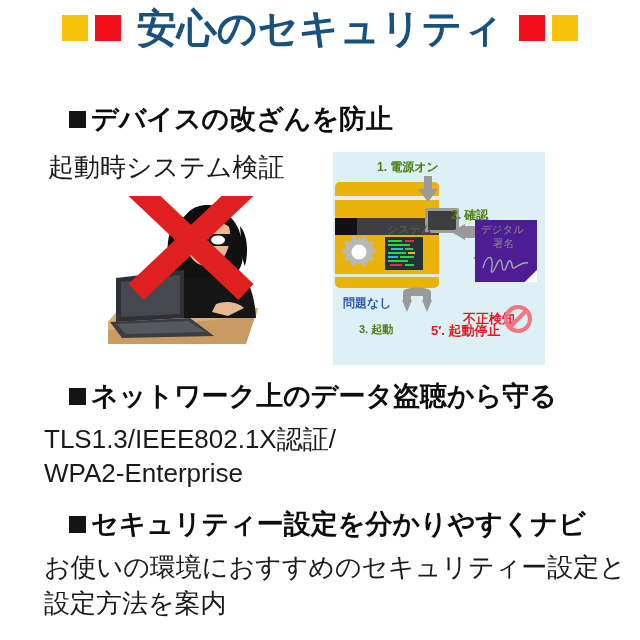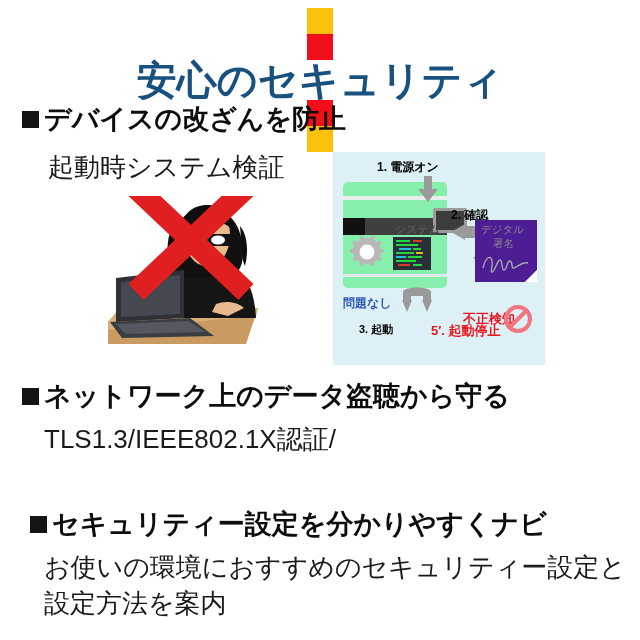--- a/index.html
+++ b/index.html
@@ -7,90 +7,90 @@
     width: 640px; height: 640px;
     background: #ffffff;
     font-family: "Liberation Sans", sans-serif;
     overflow: hidden;
   }
   #page { position: relative; width: 640px; height: 640px; background: #fff; }
 
   
   .header {
     position: absolute; left: 0; top: 8px; width: 640px;
-    display: flex; align-items: center; justify-content: center; gap: 0; flex-direction: column;
+    display: flex; align-items: center; justify-content: center; gap: 0;
   }
   .sq { width: 26px; height: 26px; display: block; }
   .sq-yellow { background: #F9C00C; }
   .sq-red    { background: #F20E1A; }
   .sq-gap { width: 7px; }
   .title-text {
     font-size: 40px; font-weight: bold; color: #18507E;
     letter-spacing: 0px; line-height: 1.0;
     padding: 0 16px; white-space: nowrap;
   }
 
   
   .bullet-head {
     position: absolute;
     font-size: 27px; font-weight: bold; color: #0d0d0d;
     white-space: nowrap; line-height: 1.15;
-    display: flex; align-items: center; gap: 2px;
+    display: flex; align-items: center; gap: 2px; margin-left: 47px;
   }
   .bullet-sq {
     width: 17px; height: 17px; background: #141414; display: inline-block;
     margin-right: 3px; flex: 0 0 auto;
   }
   .body-line {
     position: absolute;
     font-size: 26px; font-weight: normal; color: #1a1a1a;
     white-space: nowrap; line-height: 1.22;
   }
 
   #sec1-head { left: 22px; top: 104px; }
   #sec1-sub  { left: 48px; top: 152px; text-align: center; }
 
   #sec2-head { left: 22px; top: 381px; }
   #sec2-l1   { left: 44px; top: 424px; }
   #sec2-l2   { left: 44px; top: 458px; }
 
-  #sec3-head { left: 30px; top: 509px; }
+  #sec3-head { left: 22px; top: 509px; }
   #sec3-l1   { left: 44px; top: 552px; }
   #sec3-l2   { left: 44px; top: 588px; }
 
   
   #hacker { position: absolute; left: 108px; top: 196px; width: 215px; height: 152px; }
 
   
   #diagram {
     position: absolute; left: 333px; top: 152px;
     width: 212px; height: 213px;
     background: #DCF0F5;
   }
   .dg-label {
     position: absolute; white-space: nowrap;
     font-weight: bold; line-height: 1;
   }
-  .dg-teal  { color: #000000; }
+  .dg-teal  { color: #4d7c0f; }
   .dg-blue  { color: #2E56B4; }
   .dg-red   { color: #E8161F; }
   .dg-gray  { color: #8A8A8A; font-weight: normal; }
 
   #lbl-power   { left: 44px;  top: 9px;  font-size: 12px; }
   #lbl-confirm { left: 118px; top: 57px; font-size: 12px; }
   #lbl-system  { left: 82px;  top: 103px; font-size: 11px; color:#555; }
   #lbl-noprob  { left: 10px;  top: 145px; font-size: 12px; }
   #lbl-detect  { left: 130px; top: 160px; font-size: 13px; }
   #lbl-boot    { left: 26px;  top: 172px; font-size: 11px; }
   #lbl-stop    { left: 98px;  top: 172px; font-size: 13px; }
 
   
   #dev-box {
-    position: absolute; left: 10px; top: 30px; width: 104px; height: 106px;
-    background: #86efac; border-radius: 5px; padding-left: 35px;
+    position: absolute; left: 2px; top: 30px; width: 104px; height: 106px;
+    background: #eab308; border-radius: 5px; padding-left: 35px;
   }
   #dev-bar1 { position:absolute; left:0; top:14px; width:104px; height:4px; background:#E9EDEE; }
   #dev-bar2 { position:absolute; left:0; top:36px; width:104px; height:17px; background:#3F3F3F; }
   #dev-bar2b{ position:absolute; left:0; top:36px; width:22px; height:17px; background:#111; }
   #dev-bar3 { position:absolute; left:0; top:92px; width:104px; height:3px; background:#E2E8EA; }
   #monitor  { position:absolute; left:90px; top:26px; width:34px; height:25px;
               background:#3D3D3D; border:3px solid #9C9C9C; border-radius:2px; }
   #codeblk  { position:absolute; left:50px; top:55px; width:38px; height:33px;
               background:#2A3038; overflow:hidden; }
   #codeblk i { position:absolute; display:block; height:2px; }
@@ -226,20 +226,21 @@
       <circle cx="15" cy="15" r="12" fill="none" stroke="#F2757F" stroke-width="4"></circle>
       <line x1="6.5" y1="23.5" x2="23.5" y2="6.5" stroke="#F2757F" stroke-width="4"></line>
     </svg>
   </div>
 
   <div class="bullet-head" id="sec2-head">
     <span class="bullet-sq"></span>
     <span>ネットワーク上のデータ盗聴から守る</span>
   </div>
   <div class="body-line" id="sec2-l1">TLS1.3/IEEE802.1X認証/</div>
+  <div class="body-line" id="sec2-l2">WPA2-Enterprise</div>
 
   <div class="bullet-head" id="sec3-head">
     <span class="bullet-sq"></span>
     <span>セキュリティー設定を分かりやすくナビ</span>
   </div>
   <div class="body-line" id="sec3-l2">設定方法を案内</div>
   <div class="body-line" id="sec3-l1">お使いの環境におすすめのセキュリティー設定と</div>
 
 </div>
 

